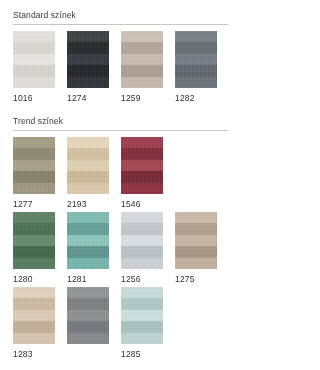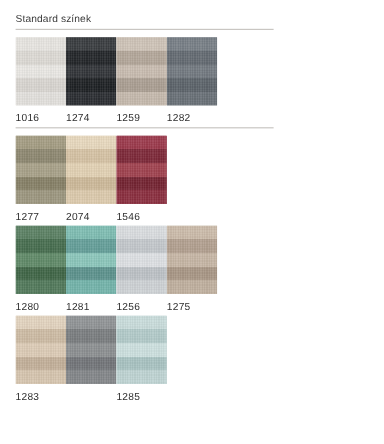--- a/index.html
+++ b/index.html
@@ -33,20 +33,21 @@
     white-space: nowrap;
   }
   .section-rule {
     height: 1px;
     background: #c9c6c2;
     width: 100%;
     margin-bottom: 6px;
   }
   .swatch-row {
     display: flex;
+    gap: 12px;
     margin-bottom: 2px;
   }
   .swatch-cell {
     width: 42px;
   }
   .swatch {
     width: 42px;
     height: 57px;
     position: relative;
     overflow: hidden;
@@ -108,36 +109,37 @@
         <div class="swatch">
           <span class="bands" style="background: linear-gradient(rgb(120, 127, 134) 0%, rgb(120, 127, 134) 20%, rgb(100, 107, 114) 20%, rgb(100, 107, 114) 40%, rgb(115, 122, 129) 40%, rgb(115, 122, 129) 60%, rgb(93, 100, 107) 60%, rgb(93, 100, 107) 80%, rgb(106, 113, 120) 80%, rgb(106, 113, 120) 100%) rgb(110, 117, 124);"></span>
           <span class="tex"></span>
         </div>
         <div class="swatch-label">1282</div>
       </div>
     </div>
   </div>
 
   <div class="section">
+    <div class="section-header">Trend színek</div>
     <div class="section-rule"></div>
 
     <div class="swatch-row">
       <div class="swatch-cell">
         <div class="swatch">
           <span class="bands" style="background: linear-gradient(rgb(164, 157, 131) 0%, rgb(164, 157, 131) 20%, rgb(142, 136, 113) 20%, rgb(142, 136, 113) 40%, rgb(168, 161, 137) 40%, rgb(168, 161, 137) 60%, rgb(135, 129, 104) 60%, rgb(135, 129, 104) 80%, rgb(157, 151, 128) 80%, rgb(157, 151, 128) 100%) rgb(154, 148, 121);"></span>
           <span class="tex"></span>
         </div>
         <div class="swatch-label">1277</div>
       </div>
       <div class="swatch-cell">
         <div class="swatch">
           <span class="bands" style="background: linear-gradient(rgb(231, 216, 190) 0%, rgb(231, 216, 190) 20%, rgb(213, 194, 164) 20%, rgb(213, 194, 164) 40%, rgb(226, 209, 180) 40%, rgb(226, 209, 180) 60%, rgb(205, 185, 154) 60%, rgb(205, 185, 154) 80%, rgb(220, 202, 173) 80%, rgb(220, 202, 173) 100%) rgb(221, 203, 174);"></span>
           <span class="tex"></span>
         </div>
-        <div class="swatch-label">2074</div>
+        <div class="swatch-label">2193</div>
       </div>
       <div class="swatch-cell">
         <div class="swatch">
           <span class="bands" style="background: linear-gradient(rgb(156, 59, 77) 0%, rgb(156, 59, 77) 20%, rgb(126, 42, 58) 20%, rgb(126, 42, 58) 40%, rgb(160, 67, 80) 40%, rgb(160, 67, 80) 60%, rgb(117, 37, 51) 60%, rgb(117, 37, 51) 80%, rgb(139, 48, 64) 80%, rgb(139, 48, 64) 100%) rgb(142, 50, 68);"></span>
           <span class="tex"></span>
         </div>
         <div class="swatch-label">1546</div>
       </div>
     </div>
 

